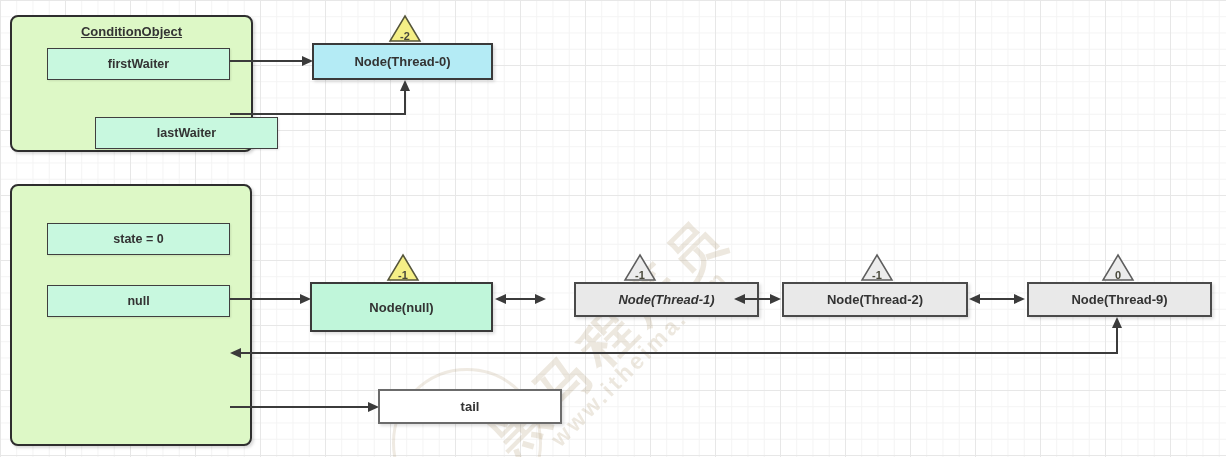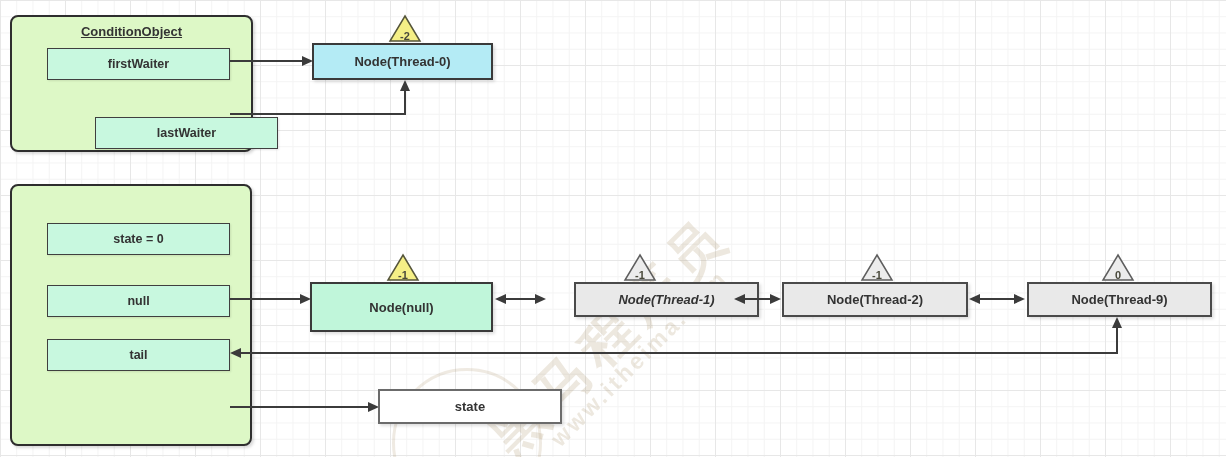--- a/index.html
+++ b/index.html
@@ -109,21 +109,20 @@
   <div class="hline" style="left:230px; top:60px; width:74px;"></div>
   <div class="ah-right" style="left:302px; top:56px;"></div>
 
   <div class="hline" style="left:230px; top:113px; width:176px;"></div>
   <div class="vline" style="left:404px; top:88px; height:27px;"></div>
   <div class="ah-up" style="left:400px; top:80px;"></div>
 
   <div class="class-box" style="left:10px; top:184px; width:242px; height:262px;">
     <div class="field" style="top:37px;">state = 0</div>
     <div class="field" style="top:99px;">null</div>
-    <div class="field" style="top:153px;">tail</div>
   </div>
 
   <div class="node node-mint" style="left:310px; top:282px; width:183px; height:50px;">Node(null)</div>
   <div class="node node-gray" style="left:574px; top:282px; width:185px; height:35px;font-style:italic;">Node(Thread-1)</div>
   <div class="node node-gray" style="left:782px; top:282px; width:186px; height:35px;">Node(Thread-2)</div>
   <div class="node node-gray" style="left:1027px; top:282px; width:185px; height:35px;">Node(Thread-9)</div>
 
   <div class="tri" style="left:386px; top:253px;">
     <svg width="34" height="29" viewBox="0 0 34 29">
       <polygon class="tri-fill-yellow" points="17,2 32,27 2,27"></polygon>
@@ -165,15 +164,15 @@
   <div class="ah-right" style="left:1014px; top:294px;"></div>
 
   <div class="ah-left" style="left:230px; top:348px;"></div>
   <div class="hline" style="left:240px; top:352px; width:877px;"></div>
   <div class="vline" style="left:1116px; top:326px; height:28px;"></div>
   <div class="ah-up" style="left:1112px; top:317px;"></div>
 
   <div class="hline" style="left:230px; top:406px; width:140px;"></div>
   <div class="ah-right" style="left:368px; top:402px;"></div>
 
-  <div class="node value-box" style="left:378px; top:389px; width:184px; height:35px;">state</div>
+  <div class="node value-box" style="left:378px; top:389px; width:184px; height:35px;">tail</div>
 
 </div>
 
 </body></html>

